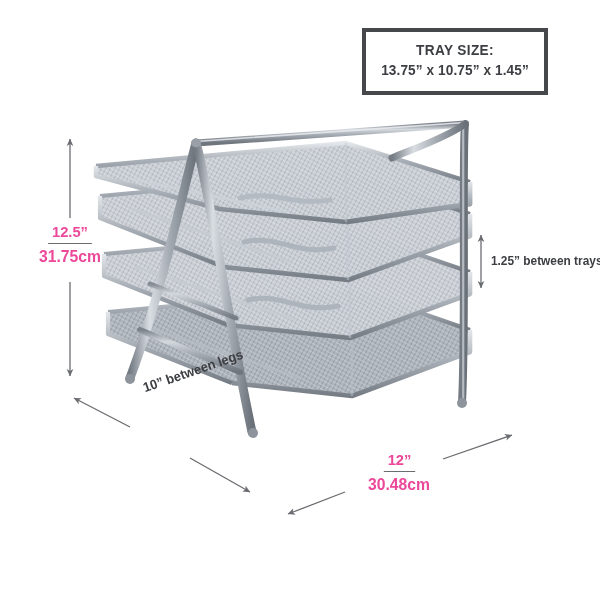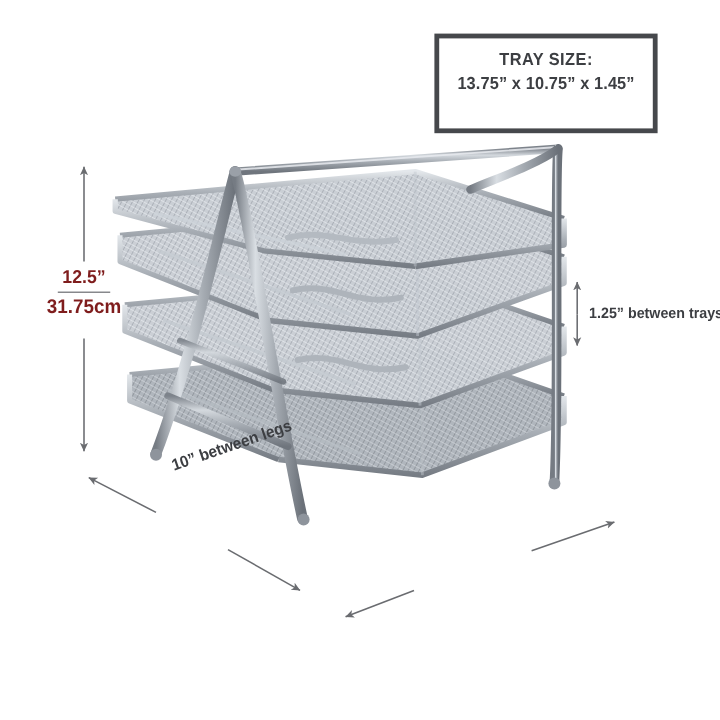--- a/index.html
+++ b/index.html
@@ -19,21 +19,21 @@
 
   
   .callout {
     position: absolute;
     left: 362px;
     top: 28px;
     width: 186px;
     box-sizing: border-box;
     border: 4px solid #46484c;
     background: #ffffff;
-    padding: 9px 6px 26px 6px;
+    padding: 9px 6px 10px 6px;
     text-align: center;
   }
   .callout-title {
     font-size: 14.5px;
     font-weight: bold;
     color: #3c3e42;
     letter-spacing: 0.4px;
     line-height: 1.25;
     transform: scaleX(0.94);
   }
@@ -44,21 +44,21 @@
     letter-spacing: 0.1px;
     line-height: 1.35;
     margin-top: 2px;
     transform: scaleX(0.94);
   }
 
   
   .dim-stack {
     position: absolute;
     text-align: center;
-    color: #7f1d1d;
+    color: #ec4899;
     font-weight: bold;
     line-height: 1.22;
     white-space: nowrap;
   }
   .dim-stack .in {
     font-size: 15.5px;
     padding: 0 4px 1px 4px;
     border-bottom: 1.6px solid #6a6c70;
     display: inline-block;
     transform: scaleX(0.95);
@@ -225,18 +225,22 @@
     <div class="callout-title">TRAY SIZE:</div>
     <div class="callout-dims">13.75” x 10.75” x 1.45”</div>
   </div>
 
   <div class="dim-stack" style="left:28px; top:222px; width:84px;">
     <div class="in">12.5”</div>
     <div class="cm">31.75cm</div>
   </div>
 
 
+  <div class="dim-stack" style="left:350px; top:450px; width:98px;">
+    <div class="in">12”</div>
+    <div class="cm">30.48cm</div>
+  </div>
 
   <div class="dim-note" style="left:488px; top:254px;">1.25” between trays</div>
 
   <div class="dim-note rot" style="left:141px; top:381px;">10” between legs</div>
 
 </div>
 
 </body></html>

